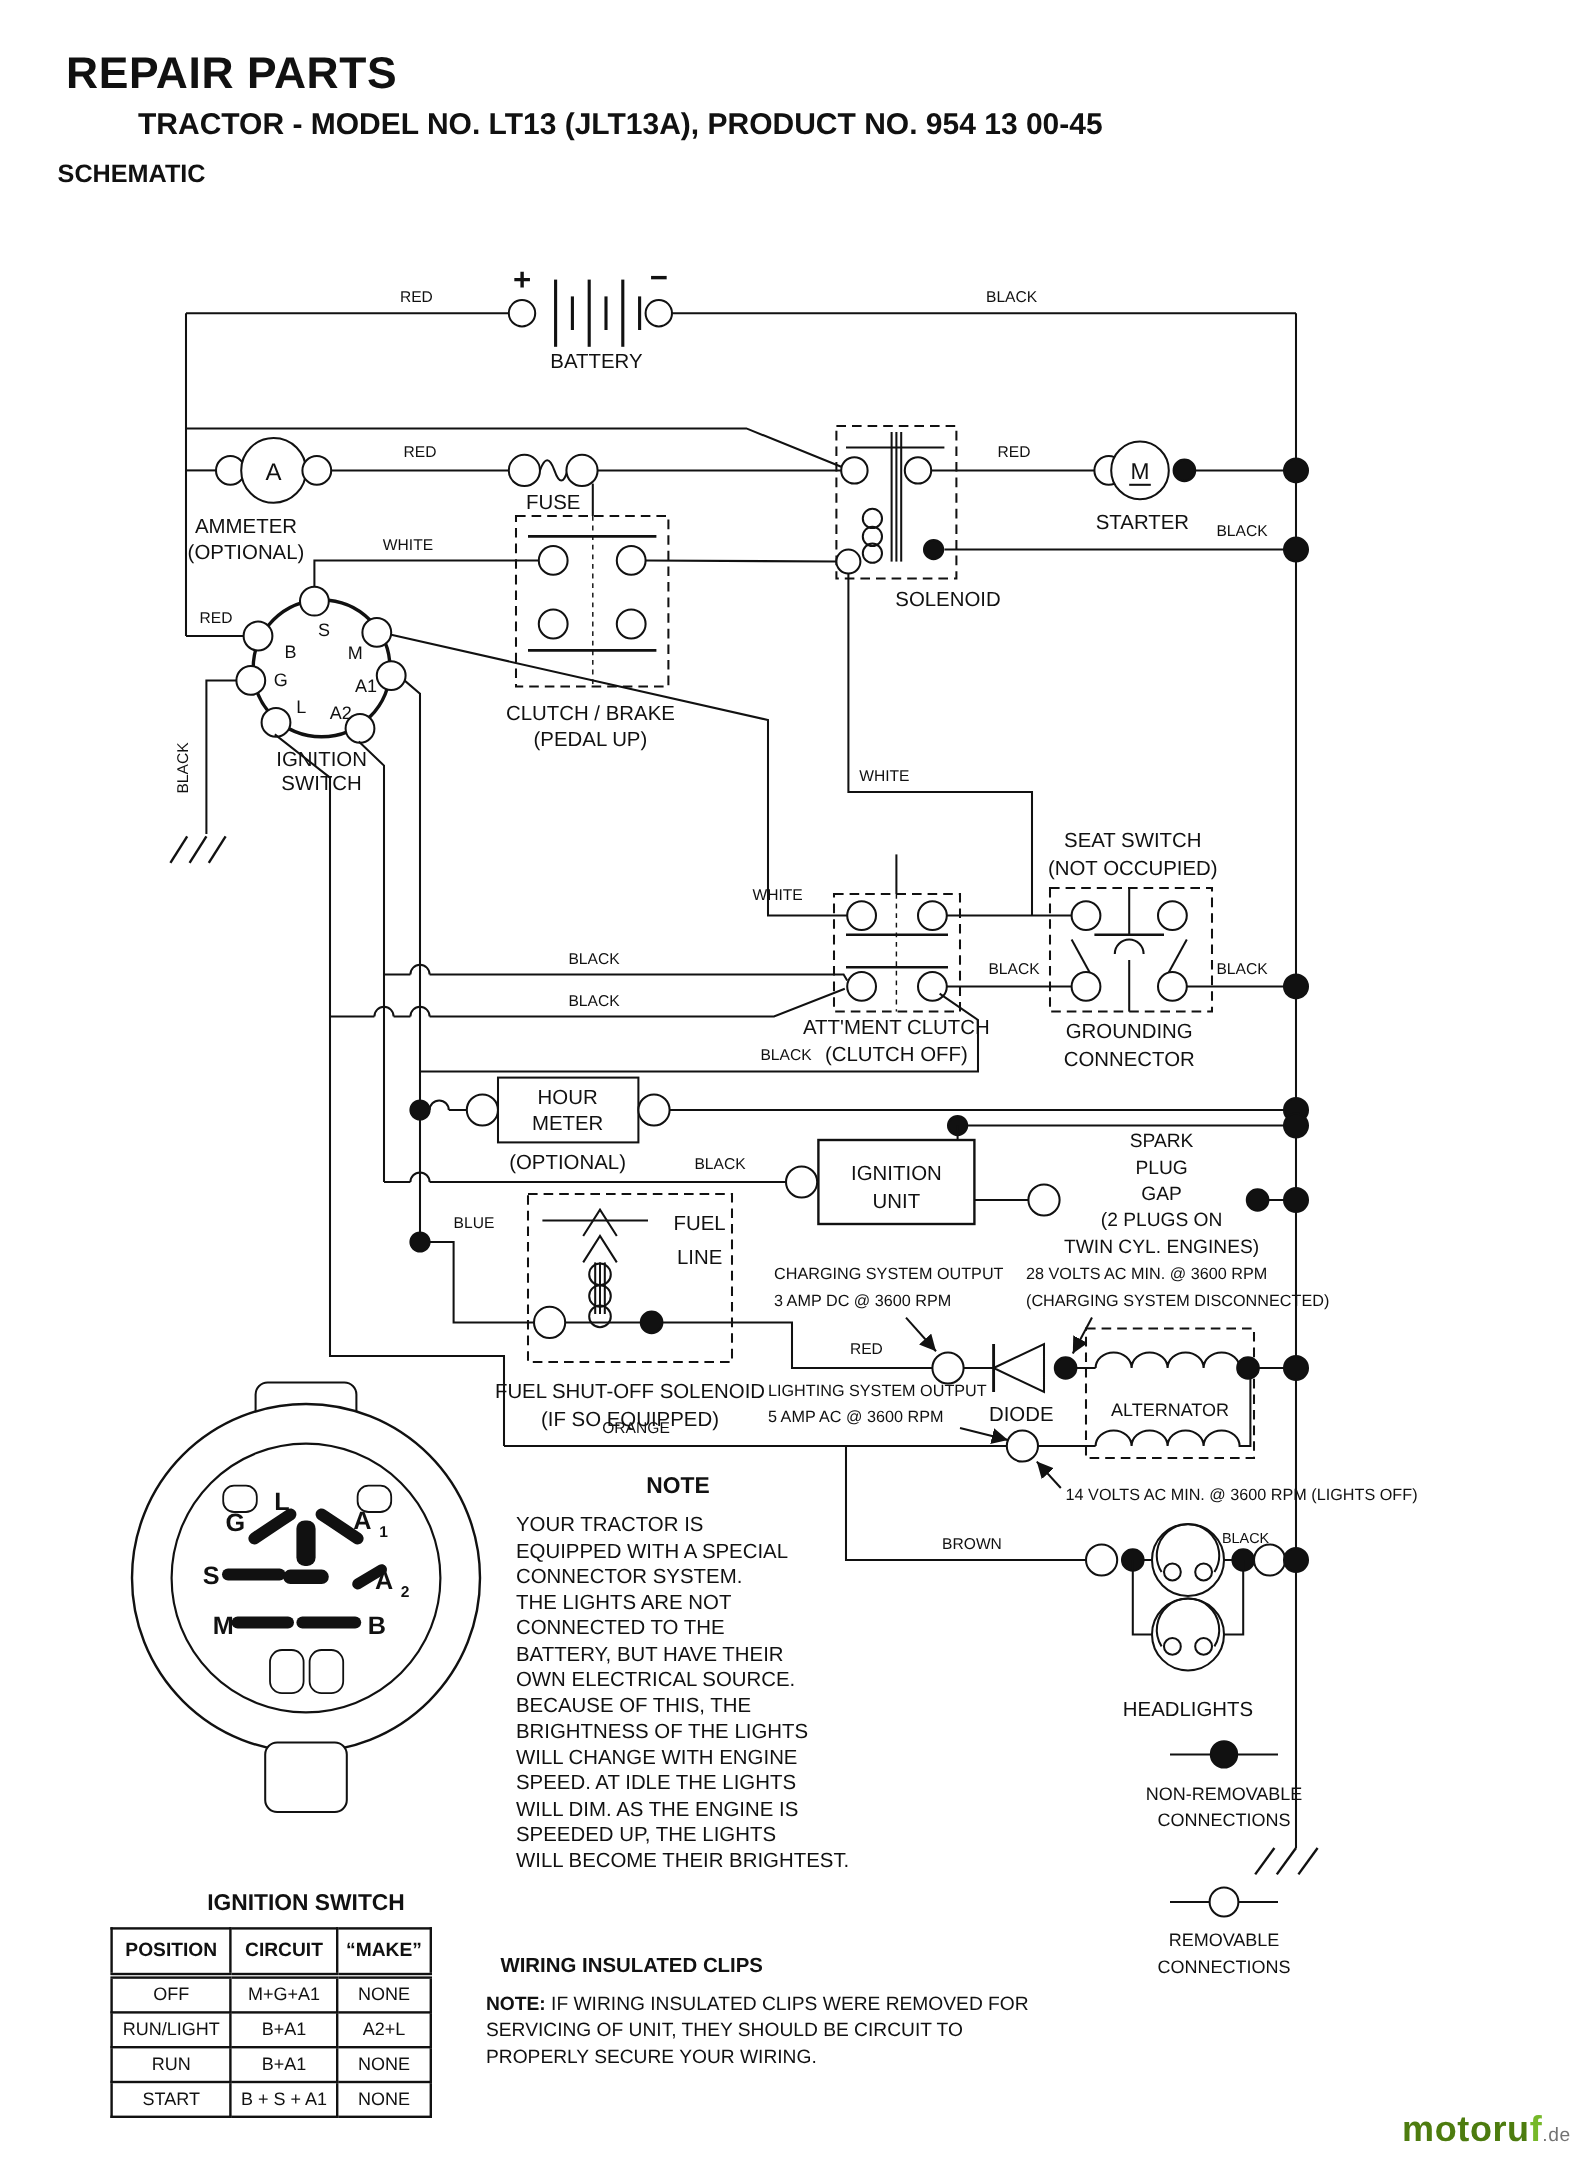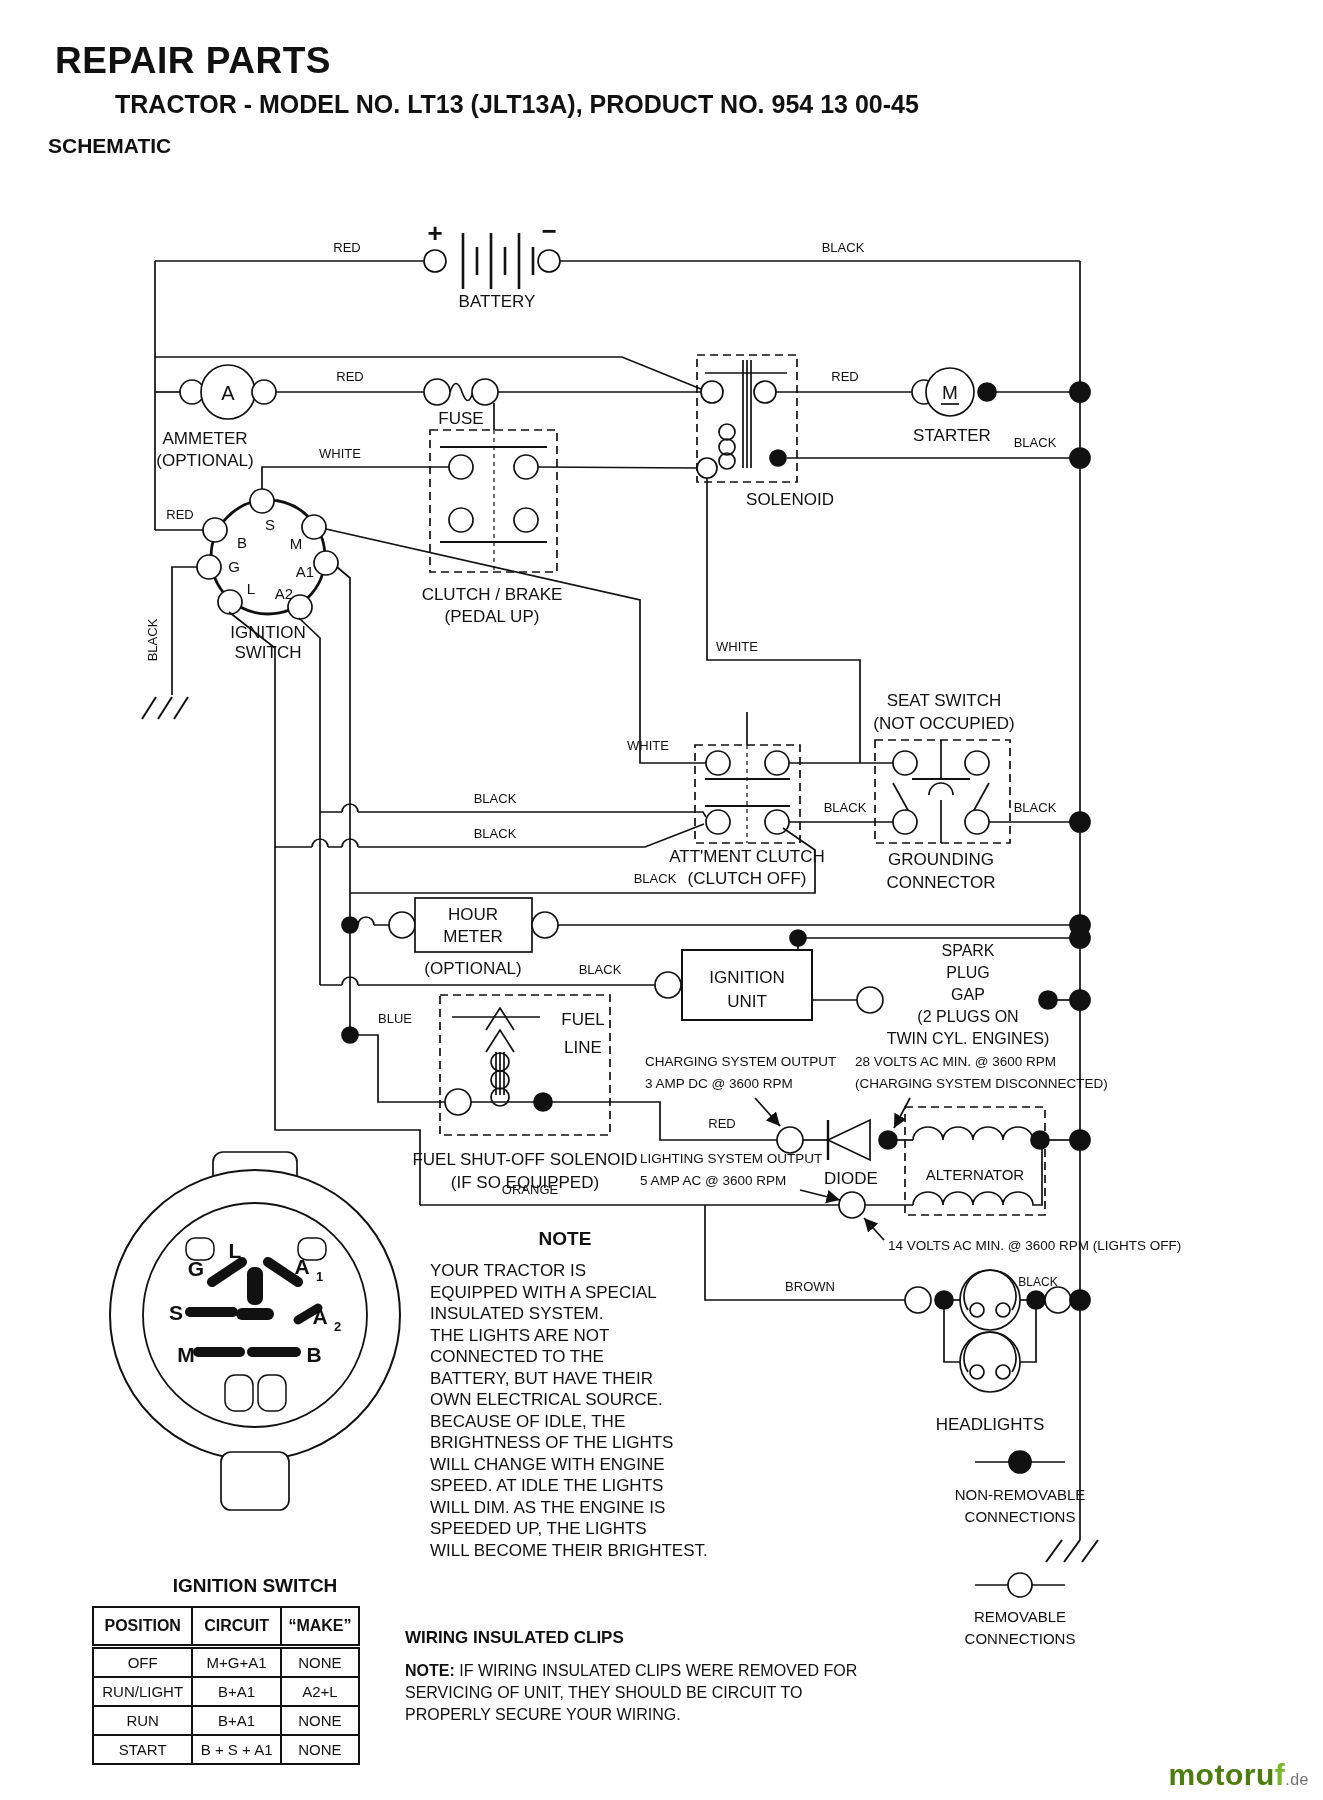--- a/index.html
+++ b/index.html
@@ -18,21 +18,21 @@
   .keysub{font-size:13px;font-weight:bold;}
   .sparklbl{font-size:16px;text-anchor:middle;}
   .note-block{position:absolute;left:430px;top:1228px;width:270px;}
   .note-title{text-align:center;font-size:19px;font-weight:bold;margin-bottom:10px;}
   .note-line{font-size:17px;line-height:21.5px;white-space:nowrap;}
   .tbl{position:absolute;left:92px;top:1606px;width:268px;border-collapse:collapse;}
   .tbl th,.tbl td{border:2px solid #111;text-align:center;padding:0;}
   .tbl th{font-size:16px;height:36px;border-bottom:5px double #111;}
   .tbl td{font-size:15px;height:27px;}
   .clips{position:absolute;left:405px;top:1628px;}
-  .clips-h{font-size:17px;font-weight:bold;margin-left:0;margin-bottom:12px;}
+  .clips-h{font-size:17px;font-weight:bold;margin-left:12px;margin-bottom:12px;}
   .clips-l{font-size:16px;line-height:22px;white-space:nowrap;}
   .clips-l b{font-weight:bold;}
   .wm{position:absolute;right:14px;bottom:8px;font-size:30px;font-weight:bold;letter-spacing:.5px;}
   .wm .o{color:#4d7c0f;} .wm .g{color:#76b82a;} .wm .d{color:#737373;font-size:16px;font-weight:normal;}
 </style>
 </head>
 <body>
 
 <div class="page">
 
@@ -393,26 +393,26 @@
       <text x="186" y="1362" class="keylbl">M</text>
       <text x="314" y="1362" class="keylbl">B</text>
       <text x="255" y="1592" class="lbl" style="font-size:19px;font-weight:bold">IGNITION SWITCH</text>
     </g>
   </svg>
 
   <div class="note-block">
     <div class="note-title">NOTE</div>
     <div class="note-line">YOUR TRACTOR IS</div>
     <div class="note-line">EQUIPPED WITH A SPECIAL</div>
-    <div class="note-line">INSULATED SYSTEM.</div>
+    <div class="note-line">CONNECTOR SYSTEM.</div>
     <div class="note-line">THE LIGHTS ARE NOT</div>
     <div class="note-line">CONNECTED TO THE</div>
     <div class="note-line">BATTERY, BUT HAVE THEIR</div>
     <div class="note-line">OWN ELECTRICAL SOURCE.</div>
-    <div class="note-line">BECAUSE OF IDLE, THE</div>
+    <div class="note-line">BECAUSE OF THIS, THE</div>
     <div class="note-line">BRIGHTNESS OF THE LIGHTS</div>
     <div class="note-line">WILL CHANGE WITH ENGINE</div>
     <div class="note-line">SPEED. AT IDLE THE LIGHTS</div>
     <div class="note-line">WILL DIM. AS THE ENGINE IS</div>
     <div class="note-line">SPEEDED UP, THE LIGHTS</div>
     <div class="note-line">WILL BECOME THEIR BRIGHTEST.</div>
   </div>
 
   <table class="tbl">
     <tbody>

